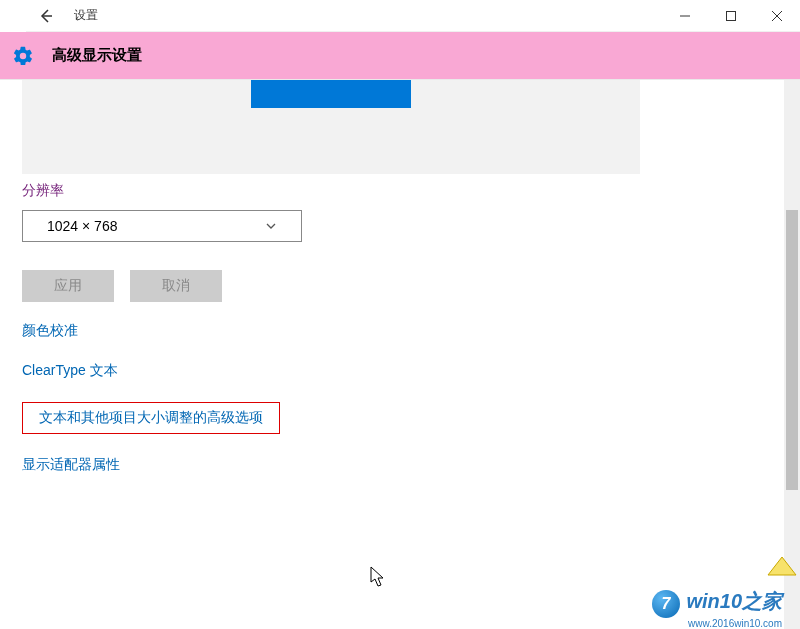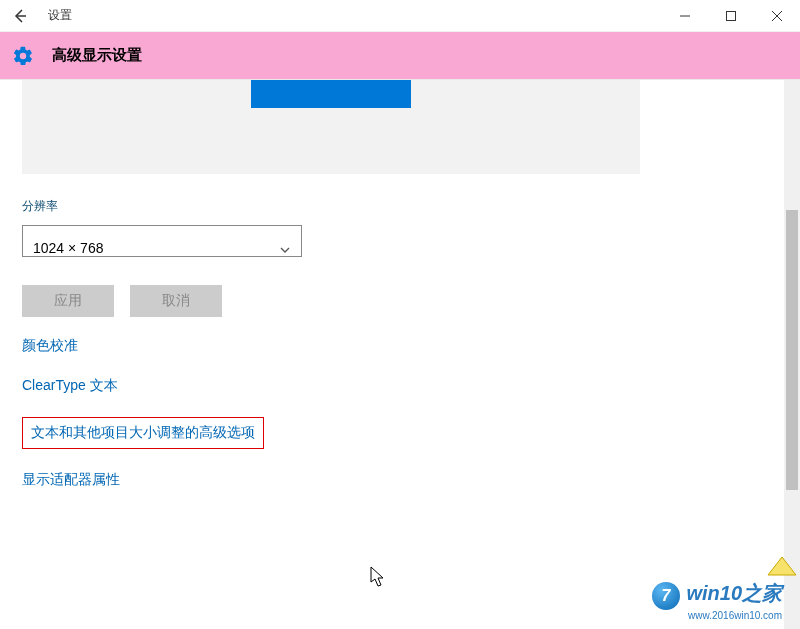--- a/index.html
+++ b/index.html
@@ -10,20 +10,21 @@
       height: 629px;
       overflow: hidden;
       position: relative;
     }
     .titlebar {
       height: 32px;
       display: flex;
       align-items: center;
       background: #fff;
       border-bottom: 1px solid #f0f0f0;
+      margin-left: 26px;
     }
     .titlebar .back {
       width: 40px;
       height: 32px;
       display: flex;
       align-items: center;
       justify-content: center;
       cursor: pointer;
     }
     .titlebar .title {
@@ -84,33 +85,33 @@
       margin-top: 12px;
       font-size: 14px;
     }
     .link {
       color: #0066b3;
       cursor: pointer;
       margin-right: 18px;
     }
     .section-label {
       margin-left: 22px;
-      margin-top: 24px;
-      font-size: 12px;
-      color: #0c4a6e;
+      margin-top: 8px;
+      font-size: 14px;
+      color: #701a75;
     }
     .select-box {
       margin-left: 22px;
       margin-top: 10px;
       width: 280px;
       height: 32px;
       border: 1px solid #888;
       display: flex;
-      align-items: flex-end;
-      padding: 0 10px;
+      align-items: center;
+      padding: 0 24px;
       justify-content: space-between;
       cursor: pointer;
       font-size: 14px;
       gap: 48px;
     }
     .button-row {
       margin-left: 22px;
       margin-top: 28px;
       display: flex;
       gap: 16px;
@@ -141,21 +142,21 @@
       gap: 22px;
       font-size: 14px;
       align-items: flex-start;
     }
     .related-links .link { margin-right: 0; }
     .highlight-box {
       border: 1.5px solid #d00;
       padding: 6px 8px;
       display: inline-block;
     }
-    .highlight-box .link { margin: 0; }
+    .highlight-box .link { margin: 8px; }
     .scrollbar {
       position: absolute;
       right: 0;
       top: 80px;
       width: 16px;
       height: 549px;
       background: #f0f0f0;
     }
     .scrollbar .thumb {
       position: absolute;
@@ -167,21 +168,21 @@
     }
     .cursor-arrow {
       position: absolute;
       left: 370px;
       top: 566px;
       pointer-events: none;
     }
     .watermark {
       position: absolute;
       right: 18px;
-      bottom: 8px;
+      bottom: 0;
       text-align: right;
       line-height: 1.1;
     }
     .watermark .wm-top {
       font-size: 20px;
       font-weight: bold;
       color: #2a7abf;
       font-style: italic;
     }
     .watermark .wm-bot {

